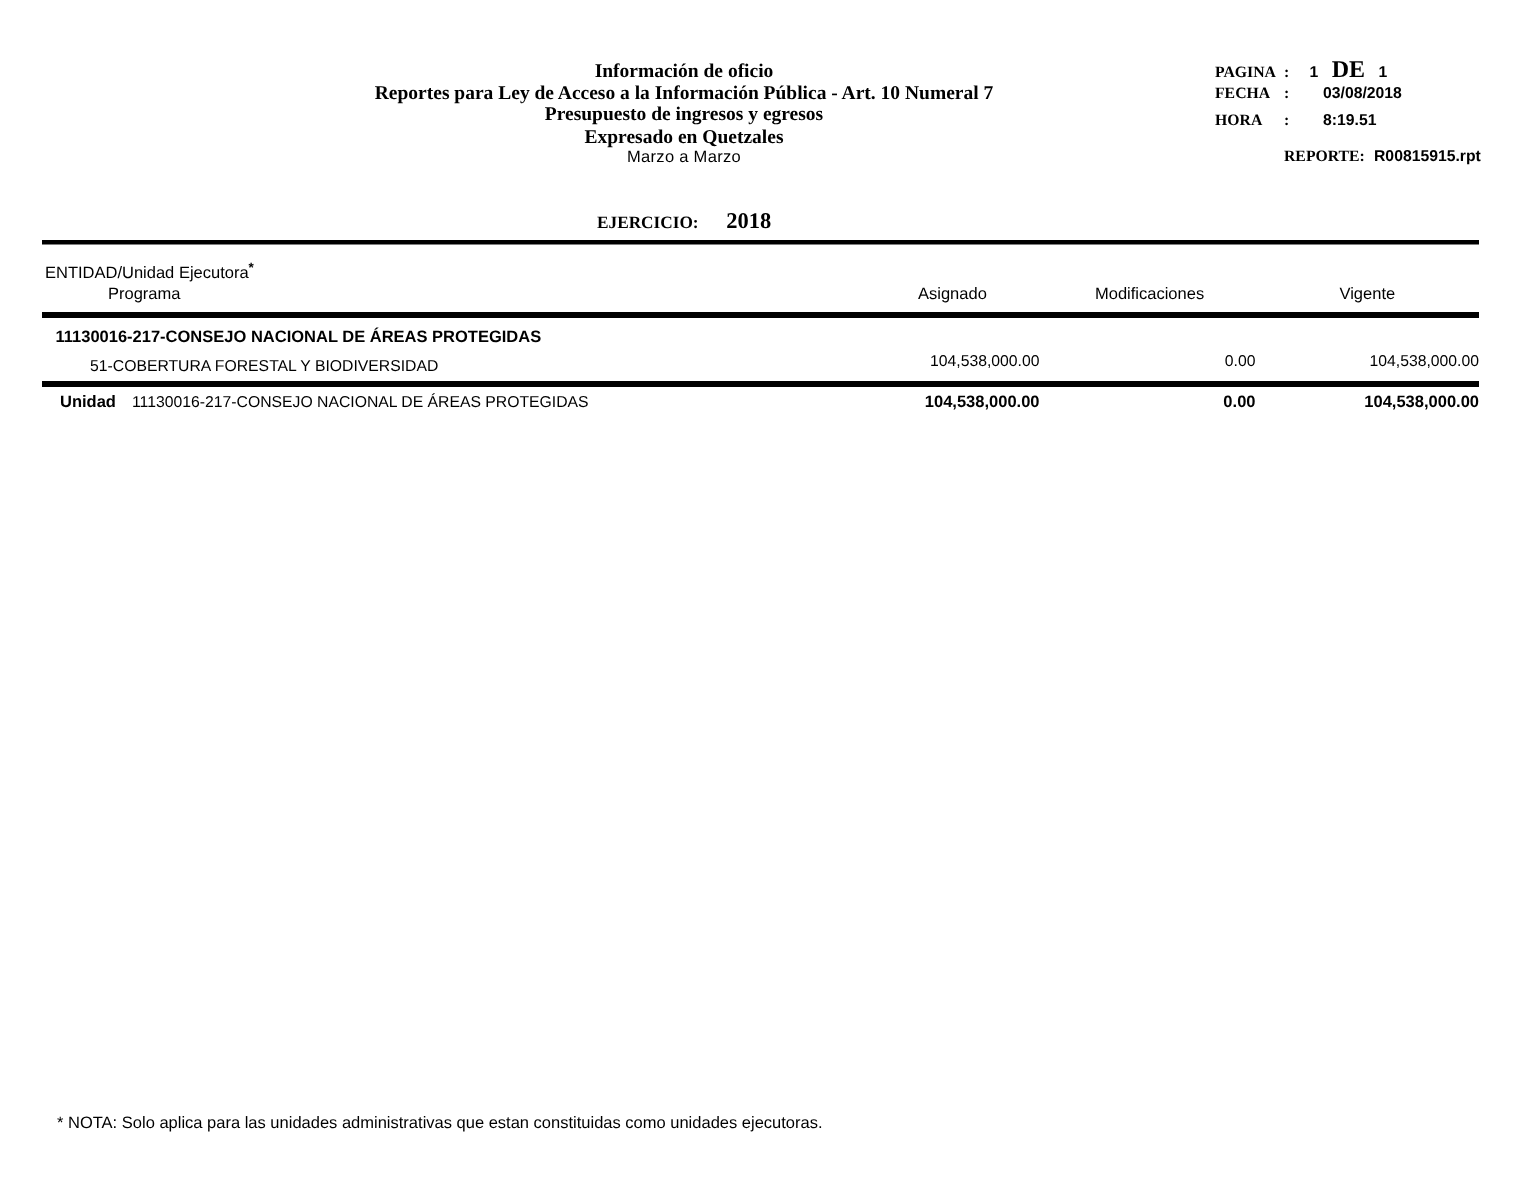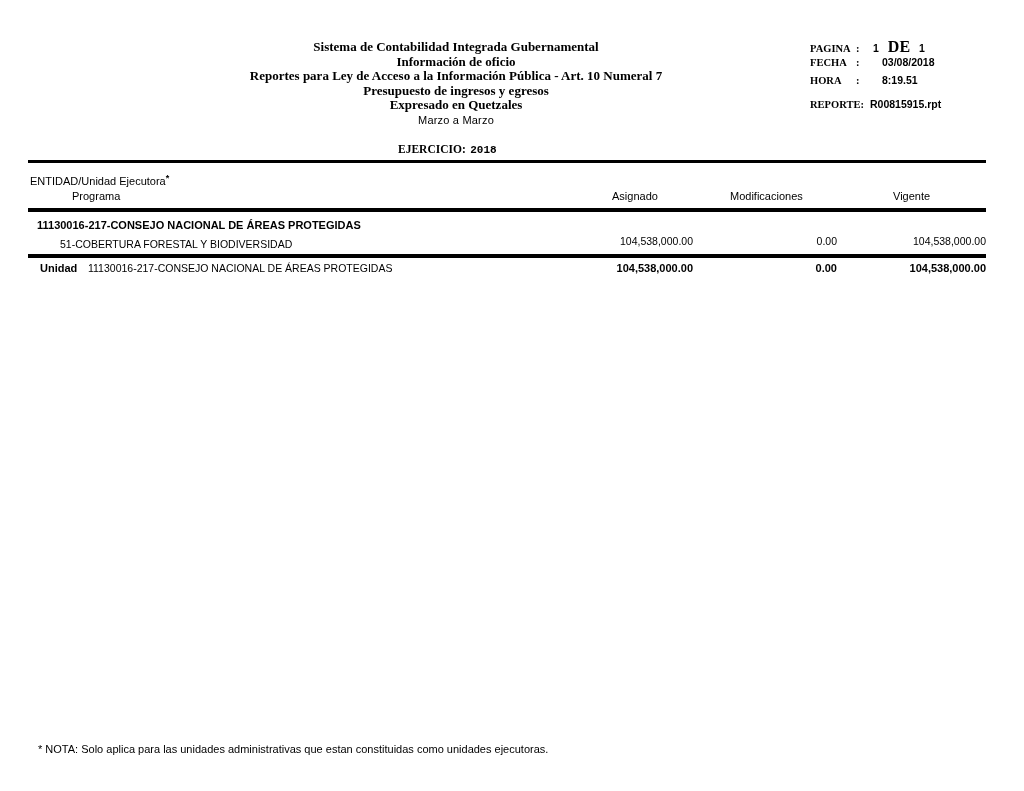--- a/index.html
+++ b/index.html
@@ -31,28 +31,28 @@
     font-family: "Liberation Sans", sans-serif;
     font-weight: normal;
     font-size: 11px;
     line-height: 14px;
     letter-spacing: 0.2px;
   }
 
   
   .ejercicio { position: absolute; left: 398px; top: 139px; white-space: nowrap; }
   .ej-label { font-family: "Liberation Serif", serif; font-weight: bold; font-size: 11.5px; }
-  .ej-value { font-family: Liberation Mono, monospace; font-weight: bold; font-size: 11px; }
+  .ej-value { font-family: Liberation Serif, serif; font-weight: bold; font-size: 15px; margin-left: 14px; }
 
   
   .meta-row { position: absolute; left: 810px; display: flex; align-items: baseline; white-space: nowrap; }
   .meta-pagina  { top: 38px; }
   .meta-fecha   { top: 56px; }
   .meta-hora    { top: 74px; }
-  .meta-reporte { top: 98px; }
+  .meta-reporte { top: 98px; margin-left: 46px; }
   .m-label {
     font-family: "Liberation Serif", serif;
     font-weight: bold;
     font-size: 10.5px;
     width: 46px;
     display: inline-block;
   }
   .m-label-wide { width: 60px; }
   .m-colon {
     font-family: "Liberation Serif", serif;
@@ -109,21 +109,20 @@
     position: absolute; left: 38px; top: 743px;
     font-size: 11px; white-space: nowrap;
   }
 </style>
 </head>
 <body>
 
 <div class="page">
 
   <div class="title-block">
-    <div class="title-line">Sistema de Contabilidad Integrada Gubernamental</div>
     <div class="title-line">Información de oficio</div>
     <div class="title-line">Reportes para Ley de Acceso a la Información Pública - Art. 10 Numeral 7</div>
     <div class="title-line">Presupuesto de ingresos y egresos</div>
     <div class="title-line">Expresado en Quetzales</div>
     <div class="period">Marzo a Marzo</div>
   </div>
 
   <div class="ejercicio">
     <span class="ej-label">EJERCICIO:</span>
     <span class="ej-value">2018</span>

